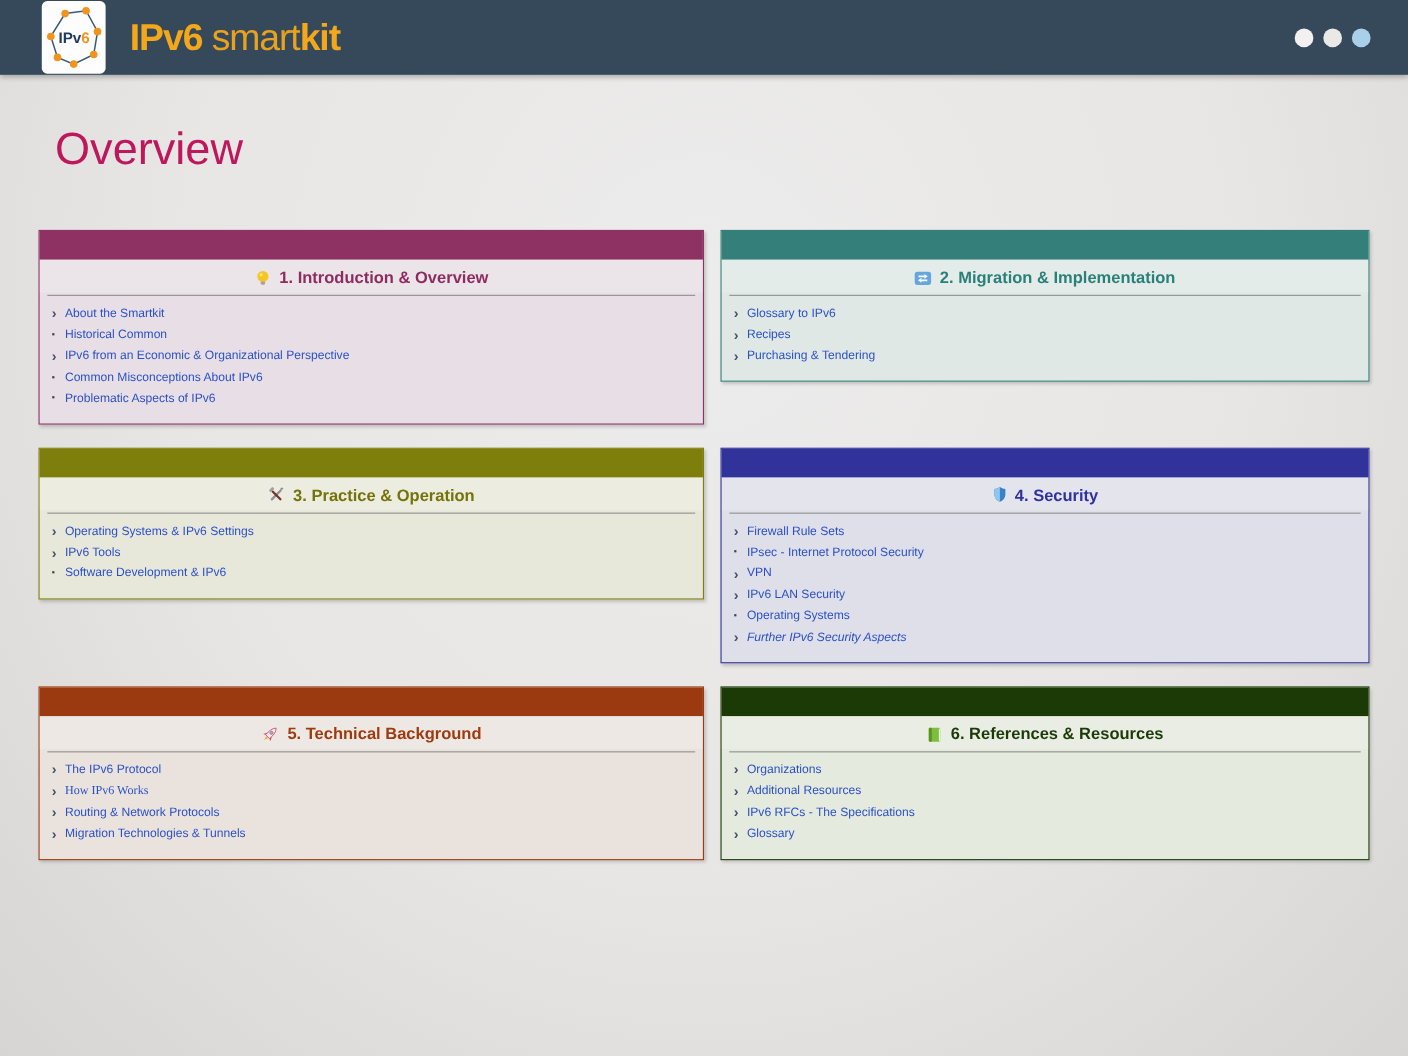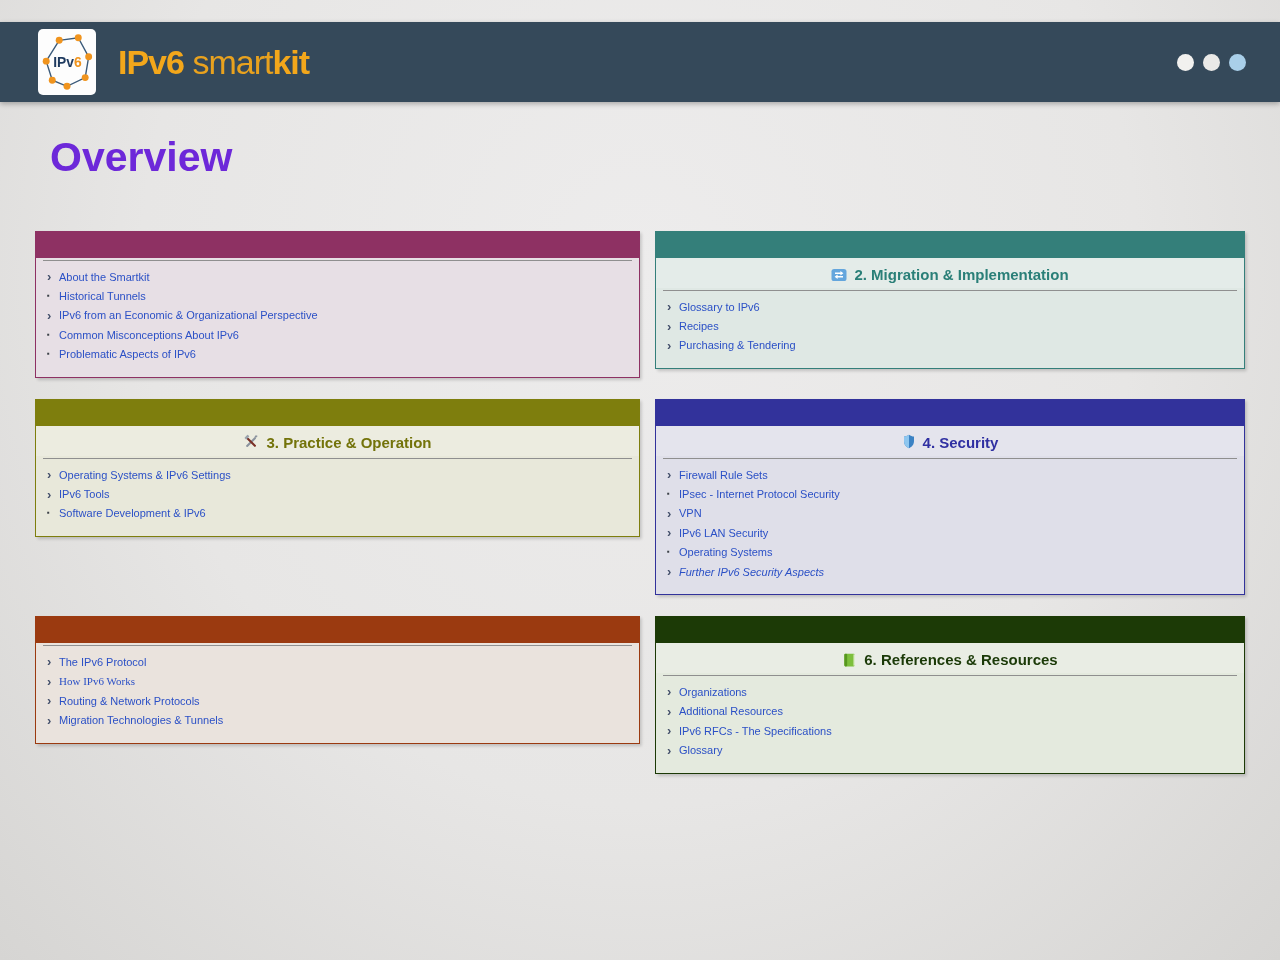--- a/index.html
+++ b/index.html
@@ -3,35 +3,35 @@
 <meta charset="utf-8">
 <style>
   html,body{margin:0;padding:0;}
   body{
     width:1280px;height:960px;overflow:hidden;
     font-family:"Liberation Sans",sans-serif;
     background:radial-gradient(ellipse at 50% 28%, #edecec 0%, #e7e6e5 55%, #d6d5d3 100%);
   }
   
   .topbar{
-    height:80px;background:#35495a;display:flex;align-items:center;
-    box-shadow:0 2px 5px rgba(0,0,0,.28);position:relative;z-index:2;margin-top:22px;
+    height:68px;background:#35495a;display:flex;align-items:center;
+    box-shadow:0 2px 5px rgba(0,0,0,.28);position:relative;z-index:2;
   }
   .logo-box{
     width:58px;height:66px;background:#fdfdfd;border-radius:5px;margin-left:38px;
     display:flex;align-items:center;justify-content:center;flex:none;
   }
   .brand{margin-left:22px;font-size:34px;letter-spacing:-1px;color:#f3a71b;white-space:nowrap;}
   .brand .b{font-weight:700;}
   .brand .l{font-weight:400;opacity:.95;}
   .dots{margin-left:auto;margin-right:34px;display:flex;gap:9px;}
   .dot{width:17px;height:17px;border-radius:50%;}
   
   h1.page-title{
-    margin:32px 0 0 50px;font-size:41px;font-weight:700;color:#6d28d9;letter-spacing:0;
+    margin:44px 0 0 50px;font-size:41px;font-weight:400;color:#be185d;letter-spacing:0;
   }
   
   .grid{
     margin:50px 35px 0 35px;display:grid;grid-template-columns:605px 590px;
     column-gap:15px;row-gap:21px;align-items:start;
   }
   .card{
     border:1px solid var(--border);background:var(--bg);
     box-shadow:1.5px 2px 3px rgba(0,0,0,.18);
   }
@@ -78,29 +78,37 @@
     <span class="dot" style="background: rgb(169, 207, 233);"></span>
   </div>
 </header>
 
 <h1 class="page-title">Overview</h1>
 
 <main class="grid">
 
   <section class="card" style="--bar: #8e3163; --border: #8e3163; --title: #8e2c60; --bg: #e7dfe5;">
     <div class="card-bar"></div>
+    <div class="card-title-row">
+      <svg width="16" height="16" viewBox="0 0 16 16">
+        <circle cx="8" cy="6.3" r="5" fill="#f6c51f"></circle>
+        <circle cx="6.4" cy="4.8" r="1.5" fill="#fde98c"></circle>
+        <path d="M6 11h4v1.6a1.2 1.2 0 0 1-1.2 1.2H7.2A1.2 1.2 0 0 1 6 12.6z" fill="#a9a193"></path>
+      </svg>
+      <span>1. Introduction &amp; Overview</span>
+    </div>
     <hr>
     <ul>
         <li>
           <span class="mk chevron">›</span>
           <a href="#" style="color: rgb(43, 80, 198);">About the Smartkit</a>
         </li>
         <li>
           <span class="mk bullet">▪</span>
-          <a href="#" style="color: rgb(43, 80, 198);">Historical Tunnels</a>
+          <a href="#" style="color: rgb(43, 80, 198);">Historical Common</a>
         </li>
         <li>
           <span class="mk chevron">›</span>
           <a href="#" style="color: rgb(43, 80, 198);">IPv6 from an Economic &amp; Organizational Perspective</a>
         </li>
         <li>
           <span class="mk bullet">▪</span>
           <a href="#" style="color: rgb(43, 80, 198);">Common Misconceptions About IPv6</a>
         </li>
         <li>
@@ -198,20 +206,32 @@
         </li>
         <li>
           <span class="mk chevron">›</span>
           <a href="#" style="color: rgb(43, 80, 198); font-style: italic;">Further IPv6 Security Aspects</a>
         </li>
       </ul>
   </section>
 
   <section class="card" style="--bar: #9b3a10; --border: #9b3a10; --title: #9c3a10; --bg: #eae3dd;">
     <div class="card-bar"></div>
+    <div class="card-title-row">
+      <svg width="17" height="17" viewBox="0 0 16 16">
+        <g transform="rotate(45 8 8)">
+          <path d="M8 .6C9.7 2.4 10.4 5 10.4 7.8V11H5.6V7.8C5.6 5 6.3 2.4 8 .6z" fill="#f4eef0" stroke="#d8465f" stroke-width="0.7"></path>
+          <circle cx="8" cy="6.3" r="1.4" fill="#7ab8e8" stroke="#d8465f" stroke-width="0.5"></circle>
+          <path d="M5.6 8.2 3.6 12l2-1z" fill="#d8465f"></path>
+          <path d="M10.4 8.2l2 3.8-2-1z" fill="#d8465f"></path>
+          <path d="M6.9 11.6h2.2L8 15z" fill="#f6a623"></path>
+        </g>
+      </svg>
+      <span>5. Technical Background</span>
+    </div>
     <hr>
     <ul>
         <li>
           <span class="mk chevron">›</span>
           <a href="#" style="color: rgb(43, 80, 198);">The IPv6 Protocol</a>
         </li>
         <li>
           <span class="mk chevron">›</span>
           <a href="#" style="color: rgb(43, 80, 198); font-family: Liberation Serif, serif;">How IPv6 Works</a>
         </li>

